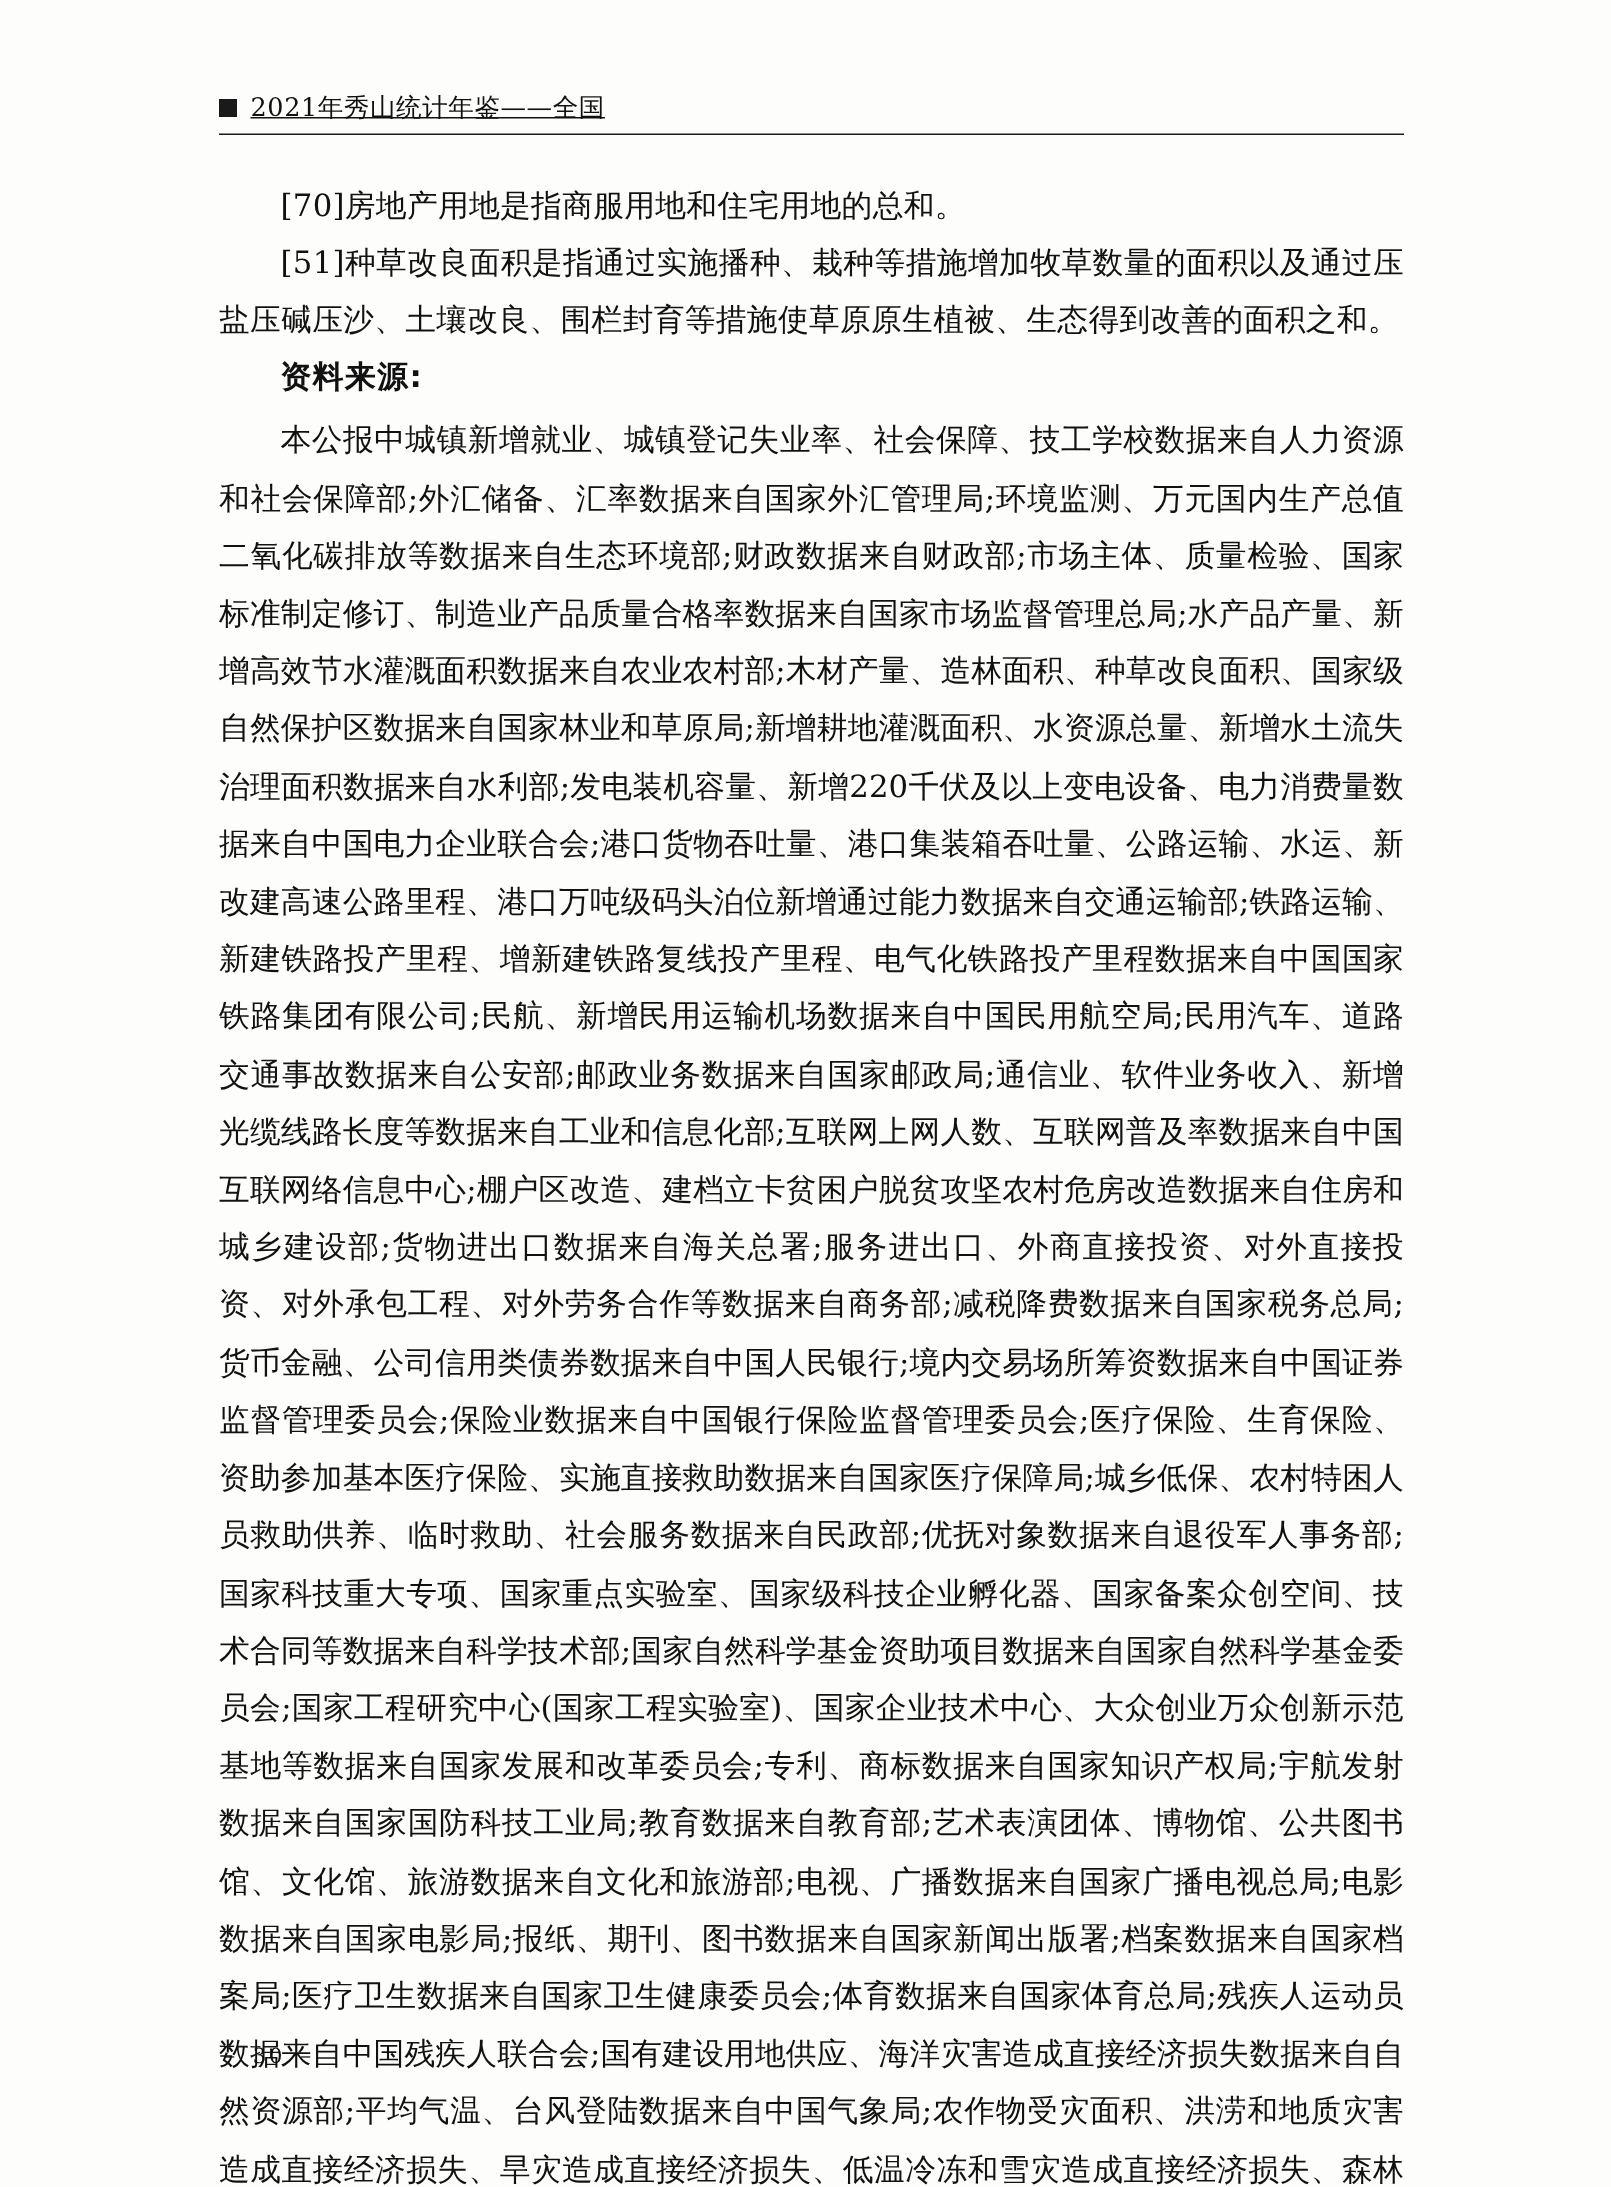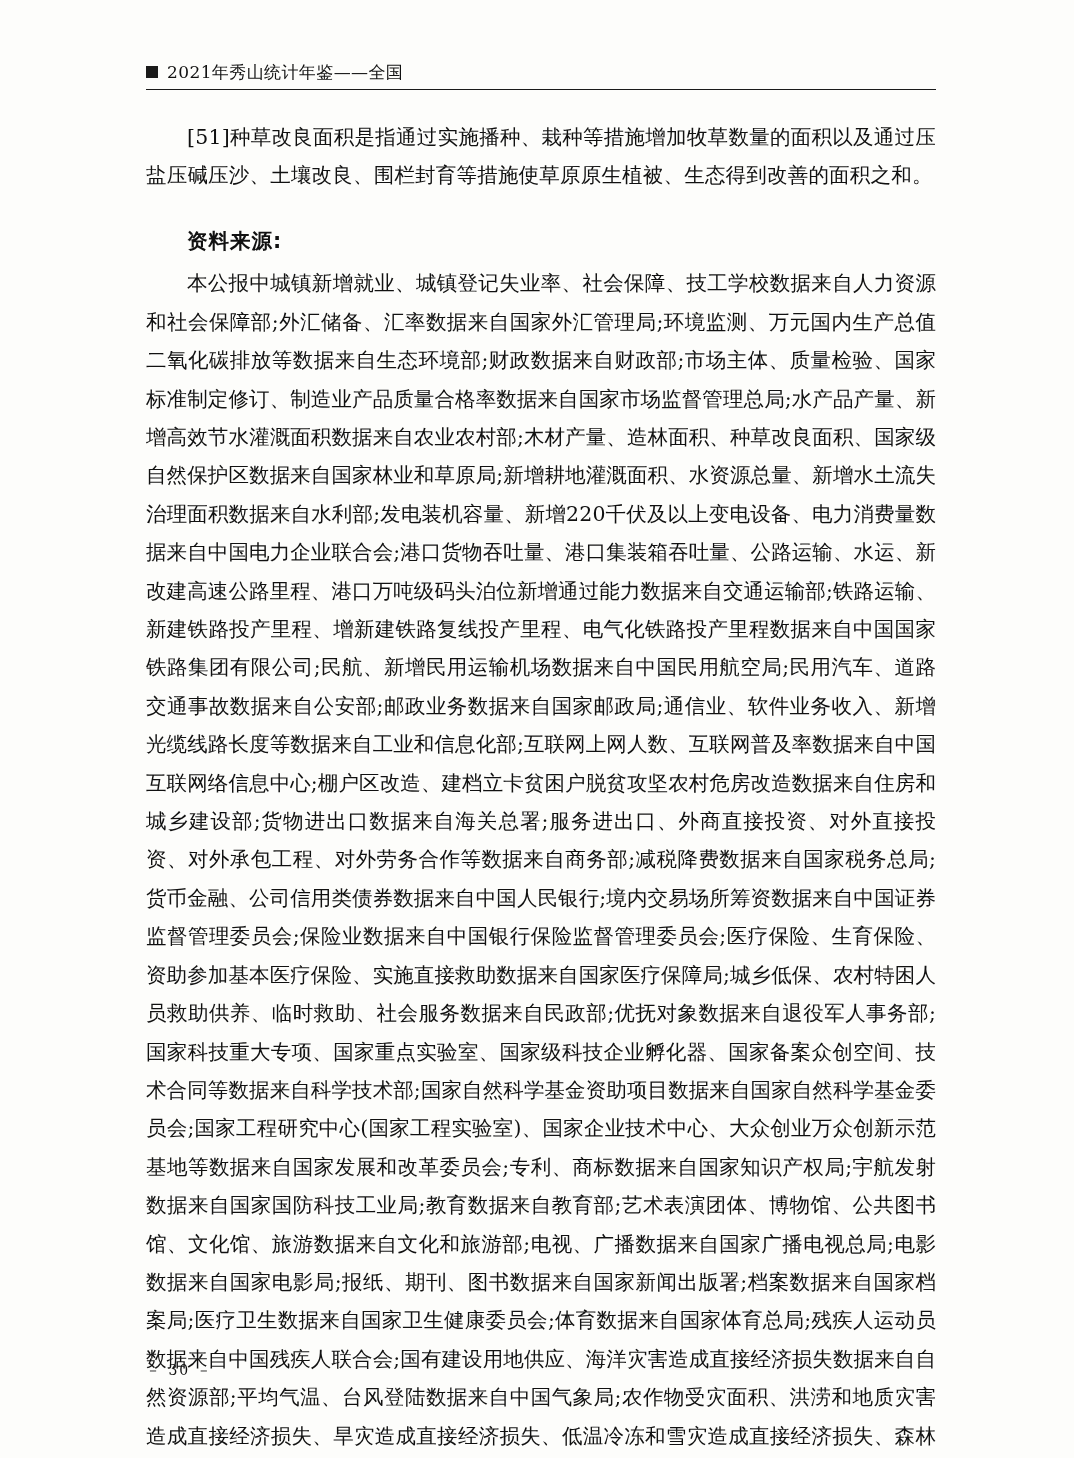--- a/index.html
+++ b/index.html
@@ -24,20 +24,21 @@
   }
   
   .header {
     display: flex;
     align-items: center;
     gap: 9px;
     font-size: 17px;
     line-height: 1.2;
     letter-spacing: 0.4px;
     padding-bottom: 7px;
+    text-decoration: underline;
   }
   .header-mark {
     width: 12px;
     height: 12px;
     background: #1a1a1a;
     display: inline-block;
     flex: none;
   }
   .header-rule {
     height: 1px;
@@ -60,21 +61,20 @@
   .section-title {
     font-size: 20.5px;
     line-height: 38px;
     font-weight: bold;
     text-indent: 41px;
     margin: 0;
     letter-spacing: 1px;
     font-family: "DejaVu Sans", "Liberation Sans", sans-serif;
   }
   .gap-before {
-    margin-top: 28px;
   }
   .gap-after {
     margin-bottom: 4px;
   }
   .sources-body {
     font-size: 20.5px;
     line-height: 38.4px;
     text-align: justify;
     text-justify: inter-ideograph;
     text-indent: 41px;
@@ -101,20 +101,21 @@
 <div class="page">
 
   <div class="page-inner">
 
     <div class="header">
       <span class="header-mark"></span>
       <span>2021年秀山统计年鉴——全国</span>
     </div>
     <div class="header-rule"></div>
 
+    <p class="para indent">[70]房地产用地是指商服用地和住宅用地的总和。</p>
     <p class="para indent">[51]种草改良面积是指通过实施播种、栽种等措施增加牧草数量的面积以及通过压盐压碱压沙、土壤改良、围栏封育等措施使草原原生植被、生态得到改善的面积之和。</p>
 
     <p class="section-title gap-before gap-after">资料来源:</p>
 
     <p class="sources-body">本公报中城镇新增就业、城镇登记失业率、社会保障、技工学校数据来自人力资源和社会保障部;外汇储备、汇率数据来自国家外汇管理局;环境监测、万元国内生产总值二氧化碳排放等数据来自生态环境部;财政数据来自财政部;市场主体、质量检验、国家标准制定修订、制造业产品质量合格率数据来自国家市场监督管理总局;水产品产量、新增高效节水灌溉面积数据来自农业农村部;木材产量、造林面积、种草改良面积、国家级自然保护区数据来自国家林业和草原局;新增耕地灌溉面积、水资源总量、新增水土流失治理面积数据来自水利部;发电装机容量、新增220千伏及以上变电设备、电力消费量数据来自中国电力企业联合会;港口货物吞吐量、港口集装箱吞吐量、公路运输、水运、新改建高速公路里程、港口万吨级码头泊位新增通过能力数据来自交通运输部;铁路运输、新建铁路投产里程、增新建铁路复线投产里程、电气化铁路投产里程数据来自中国国家铁路集团有限公司;民航、新增民用运输机场数据来自中国民用航空局;民用汽车、道路交通事故数据来自公安部;邮政业务数据来自国家邮政局;通信业、软件业务收入、新增光缆线路长度等数据来自工业和信息化部;互联网上网人数、互联网普及率数据来自中国互联网络信息中心;棚户区改造、建档立卡贫困户脱贫攻坚农村危房改造数据来自住房和城乡建设部;货物进出口数据来自海关总署;服务进出口、外商直接投资、对外直接投资、对外承包工程、对外劳务合作等数据来自商务部;减税降费数据来自国家税务总局;货币金融、公司信用类债券数据来自中国人民银行;境内交易场所筹资数据来自中国证券监督管理委员会;保险业数据来自中国银行保险监督管理委员会;医疗保险、生育保险、资助参加基本医疗保险、实施直接救助数据来自国家医疗保障局;城乡低保、农村特困人员救助供养、临时救助、社会服务数据来自民政部;优抚对象数据来自退役军人事务部;国家科技重大专项、国家重点实验室、国家级科技企业孵化器、国家备案众创空间、技术合同等数据来自科学技术部;国家自然科学基金资助项目数据来自国家自然科学基金委员会;国家工程研究中心(国家工程实验室)、国家企业技术中心、大众创业万众创新示范基地等数据来自国家发展和改革委员会;专利、商标数据来自国家知识产权局;宇航发射数据来自国家国防科技工业局;教育数据来自教育部;艺术表演团体、博物馆、公共图书馆、文化馆、旅游数据来自文化和旅游部;电视、广播数据来自国家广播电视总局;电影数据来自国家电影局;报纸、期刊、图书数据来自国家新闻出版署;档案数据来自国家档案局;医疗卫生数据来自国家卫生健康委员会;体育数据来自国家体育总局;残疾人运动员数据来自中国残疾人联合会;国有建设用地供应、海洋灾害造成直接经济损失数据来自自然资源部;平均气温、台风登陆数据来自中国气象局;农作物受灾面积、洪涝和地质灾害造成直接经济损失、旱灾造成直接经济损失、低温冷冻和雪灾造成直接经济损失、森林火灾、受害森林面积、生产安全事故数据来自应急管理部;地震次数、地震灾害造成直接经济损失数据来自中国地震局;其他数据均来自国家统计局。</p>
 
   </div>
 
   <div class="folio">
     <span>－ 30 －</span>

